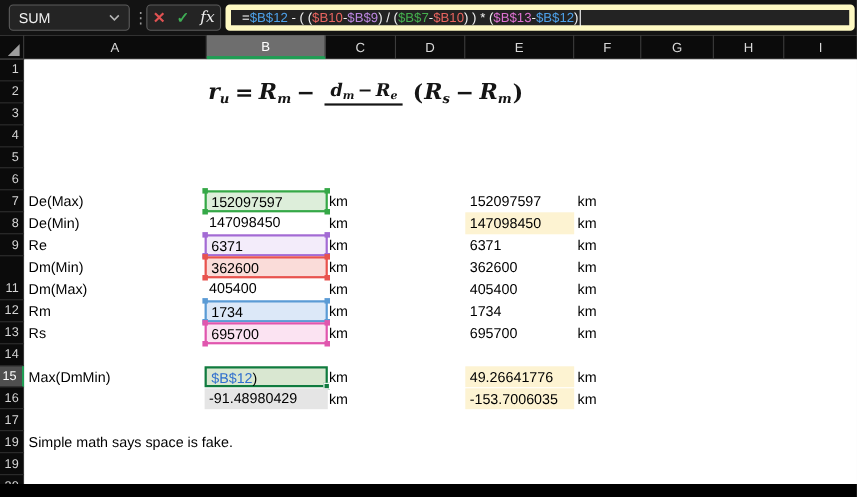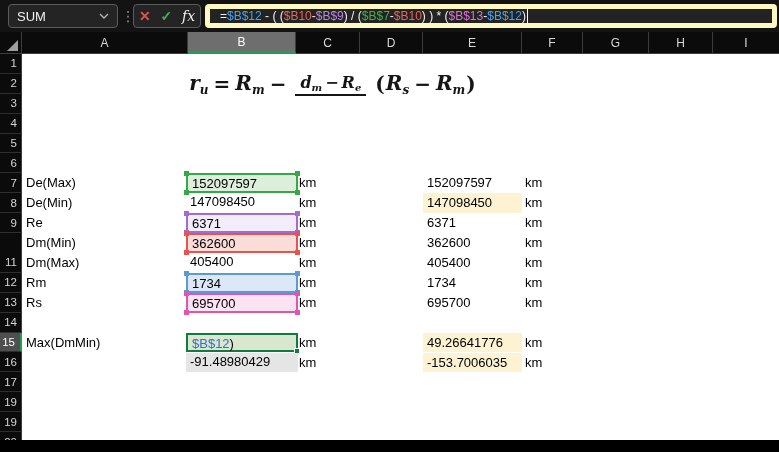--- a/index.html
+++ b/index.html
@@ -255,15 +255,18 @@
       <div class="cellF">km</div>
     </div>
 
     <div class="srow" style="top:298.5px;">
       <div class="cellB fill-greenres">-91.48980429</div>
       <div class="cellC">km</div>
       <div class="cellE fill-yellow">-153.7006035</div>
       <div class="cellF">km</div>
     </div>
 
+    <div class="srow" style="top:338.3px;">
+      <div class="note" style="left:4px;">Simple math says space is fake.</div>
+    </div>
 
   </div>
 </div>
 
 </body></html>

